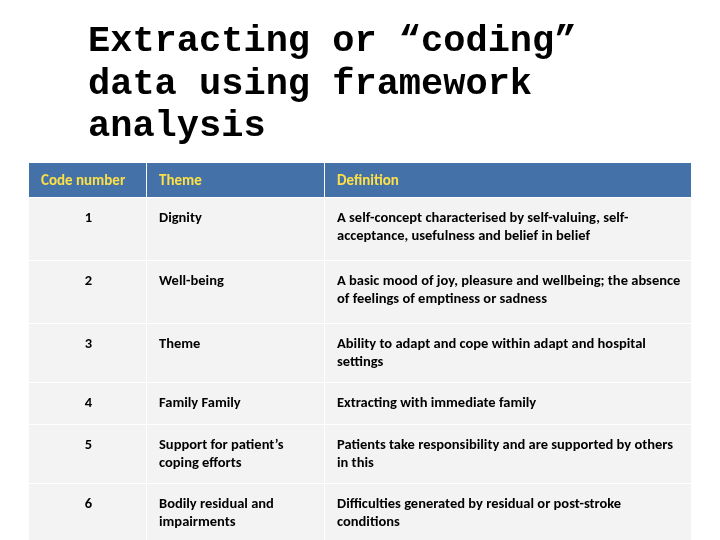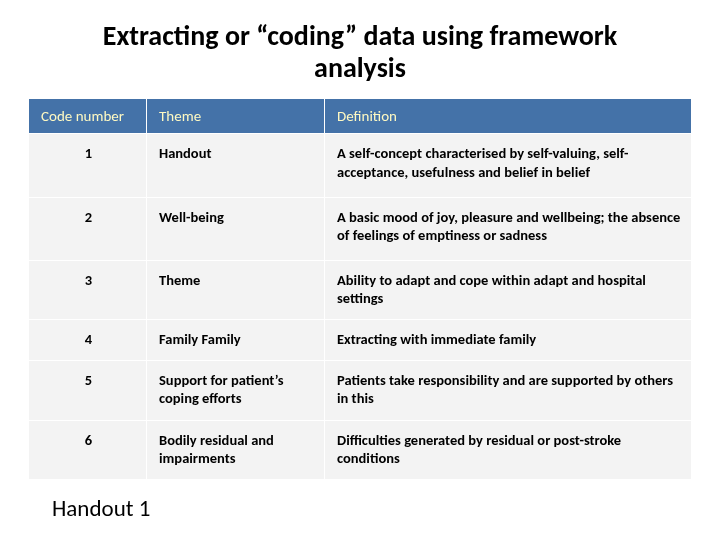--- a/index.html
+++ b/index.html
@@ -6,40 +6,41 @@
   body {
     margin: 0;
     width: 720px;
     height: 540px;
     background: #fff;
     font-family: Calibri, "Segoe UI", Arial, sans-serif;
     color: #000;
     padding: 18px 28px 0 28px;
   }
   .title {
-    text-align: center;
-    font-size: 28px;
+    text-align: left;
+    font-size: 37px;
     font-weight: 700;
     line-height: 1.15;
     margin: 2px 0 14px 0;
     padding: 0 60px;
+    font-family: Liberation Mono, monospace;
   }
   table {
     width: 100%;
     border-collapse: collapse;
     table-layout: fixed;
   }
   col.c1 { width: 118px; }
   col.c2 { width: 178px; }
   col.c3 { width: auto; }
   th {
     background: #4472a8;
-    color: #fef9c3;
+    color: #fde047;
     text-align: left;
-    font-weight: 400;
+    font-weight: 700;
     font-size: 15px;
     padding: 8px 10px 8px 12px;
     border: 1px solid #fff;
   }
   td {
     border: 1px solid #fff;
     background: #f3f3f3;
     padding: 10px 10px 16px 12px;
     font-size: 14.5px;
     font-weight: 700;
@@ -74,21 +75,21 @@
   <thead>
     <tr>
       <th>Code number</th>
       <th>Theme</th>
       <th>Definition</th>
     </tr>
   </thead>
   <tbody>
     <tr>
       <td class="codecell">1</td>
-      <td>Handout</td>
+      <td>Dignity</td>
       <td>A self-concept characterised by self-valuing, self-acceptance, usefulness and belief in belief</td>
     </tr>
     <tr>
       <td class="codecell">2</td>
       <td>Well-being</td>
       <td>A basic mood of joy, pleasure and wellbeing; the absence of feelings of emptiness or sadness</td>
     </tr>
     <tr>
       <td class="codecell">3</td>
       <td>Theme</td>

